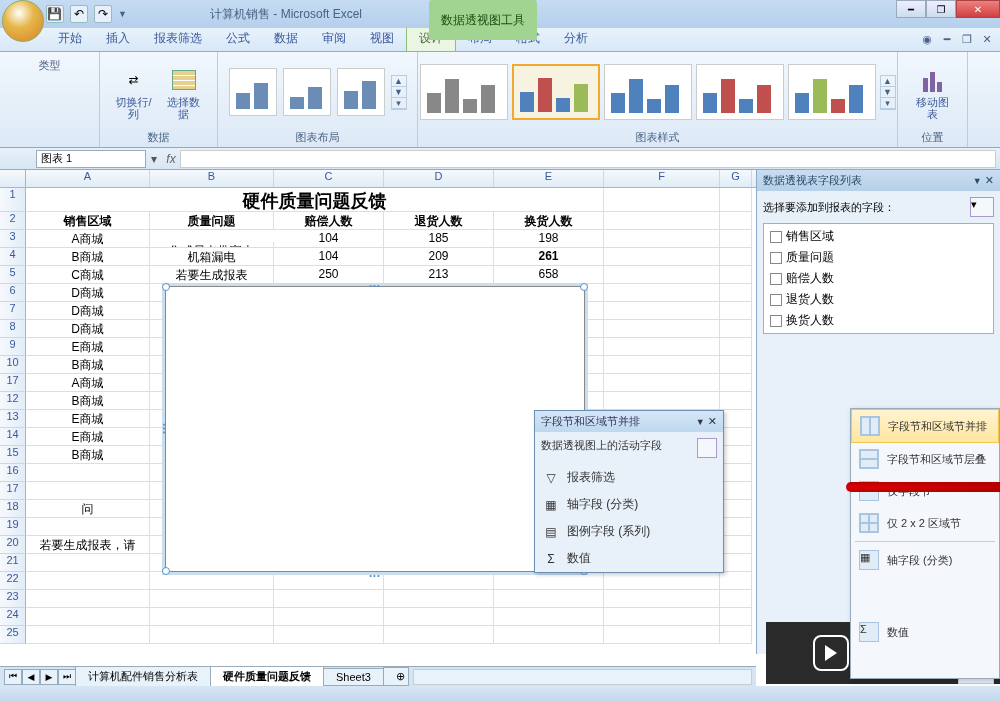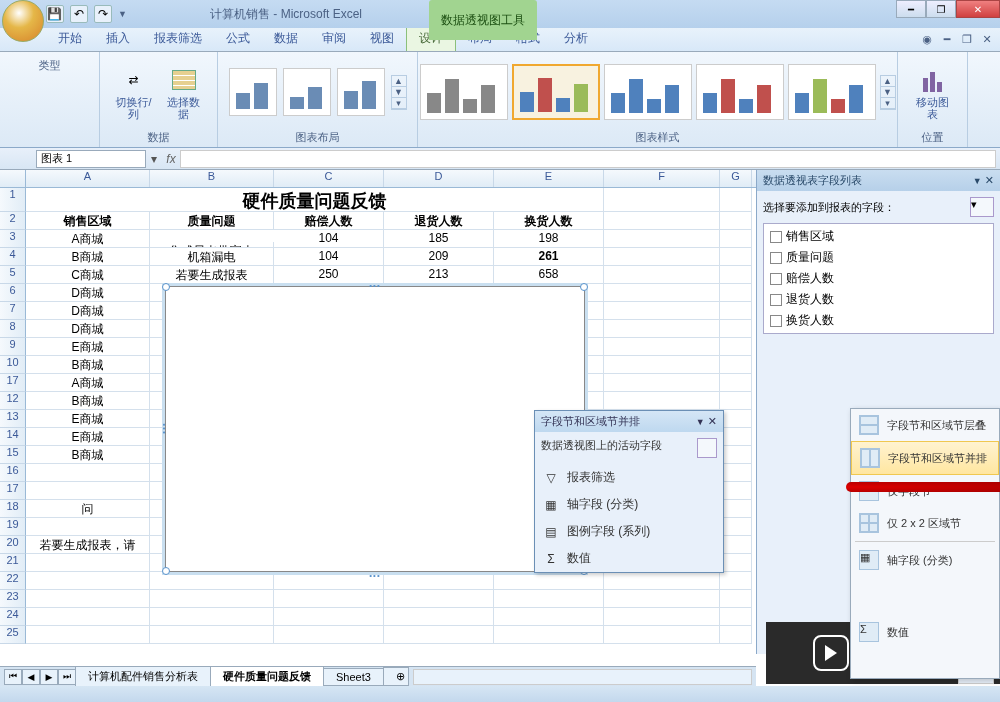--- a/index.html
+++ b/index.html
@@ -584,33 +584,33 @@
         </div>
       <div class="fl-field">
           <div class="fl-cb"></div>
           <span>换货人数</span>
         </div>
     </div>
     <div style="flex:1"></div>
   </div>
 
   <div class="layout-menu">
+    <div class="lm-item sel">
+        <div class="lm-icon">
+          <div style="width:50%;height:100%"></div>
+          <div style="width:50%;height:100%"></div>
+        </div>
+        <span>字段节和区域节并排</span>
+      </div>
     <div class="lm-item">
         <div class="lm-icon">
           <div style="width:100%;height:50%"></div>
           <div style="width:100%;height:50%"></div>
         </div>
         <span>字段节和区域节层叠</span>
-      </div>
-    <div class="lm-item sel">
-        <div class="lm-icon">
-          <div style="width:50%;height:100%"></div>
-          <div style="width:50%;height:100%"></div>
-        </div>
-        <span>字段节和区域节并排</span>
       </div>
     <div class="lm-item">
         <div class="lm-icon"></div>
         <span>仅字段节</span>
       </div>
     <div class="lm-item">
         <div class="lm-icon">
           <div style="width:50%;height:50%"></div>
           <div style="width:50%;height:50%"></div>
           <div style="width:50%;height:50%"></div>

